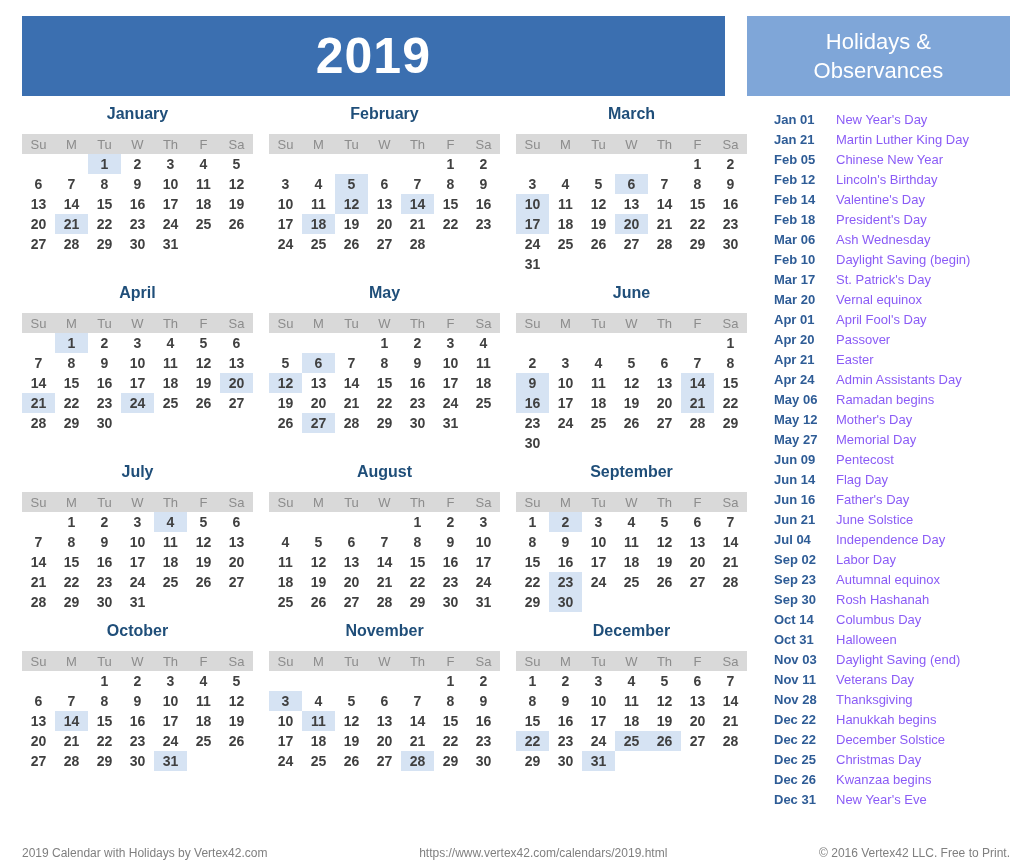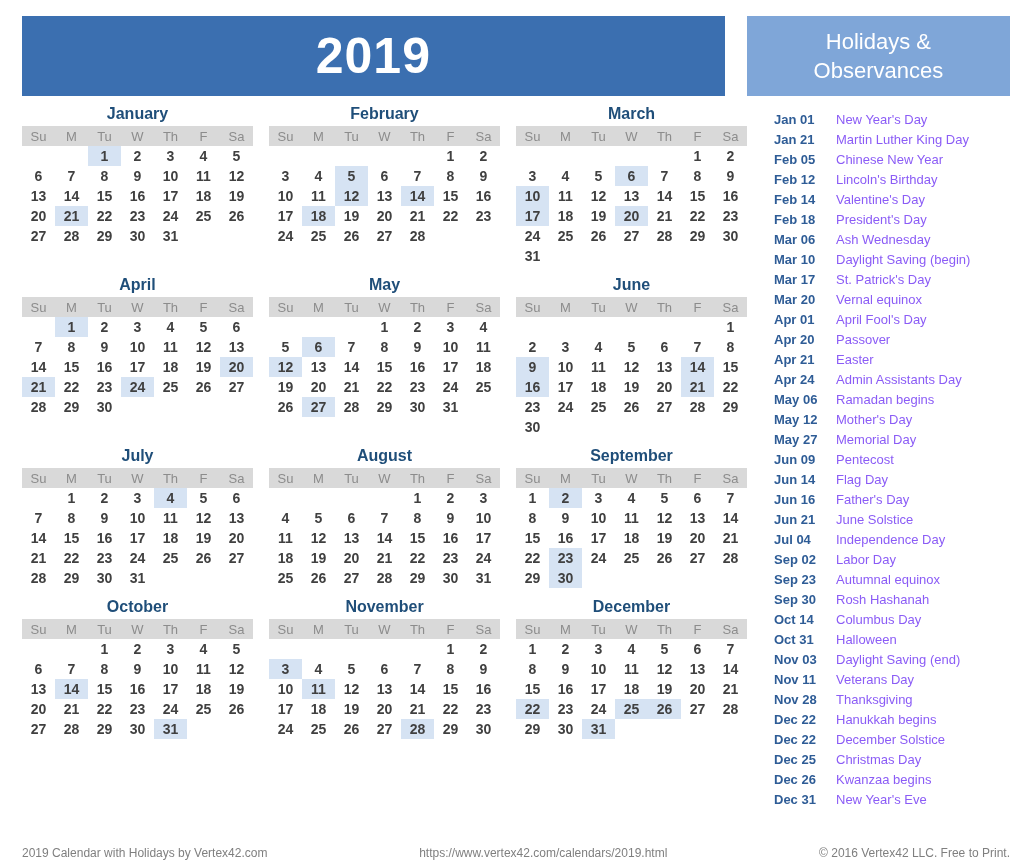--- a/index.html
+++ b/index.html
@@ -84,21 +84,21 @@
 
   .month {
     width: 231px;
   }
 
   .month-name {
     text-align: center;
     color: #1F4E79;
     font-size: 16px;
     font-weight: bold;
-    padding-bottom: 3px;
+    padding-bottom: 11px;
     line-height: 19px;
   }
 
   table.month-grid {
     width: 231px;
     border-collapse: collapse;
     table-layout: fixed;
   }
 
   table.month-grid th {
@@ -988,21 +988,21 @@
         </div>
         <div class="holiday-item">
           <span class="holiday-date">Feb 18</span>
           <span class="holiday-name">President's Day</span>
         </div>
         <div class="holiday-item">
           <span class="holiday-date">Mar 06</span>
           <span class="holiday-name">Ash Wednesday</span>
         </div>
         <div class="holiday-item">
-          <span class="holiday-date">Mar 10</span>
+          <span class="holiday-date">Feb 10</span>
           <span class="holiday-name">Daylight Saving (begin)</span>
         </div>
         <div class="holiday-item">
           <span class="holiday-date">Mar 17</span>
           <span class="holiday-name">St. Patrick's Day</span>
         </div>
         <div class="holiday-item">
           <span class="holiday-date">Mar 20</span>
           <span class="holiday-name">Vernal equinox</span>
         </div>

